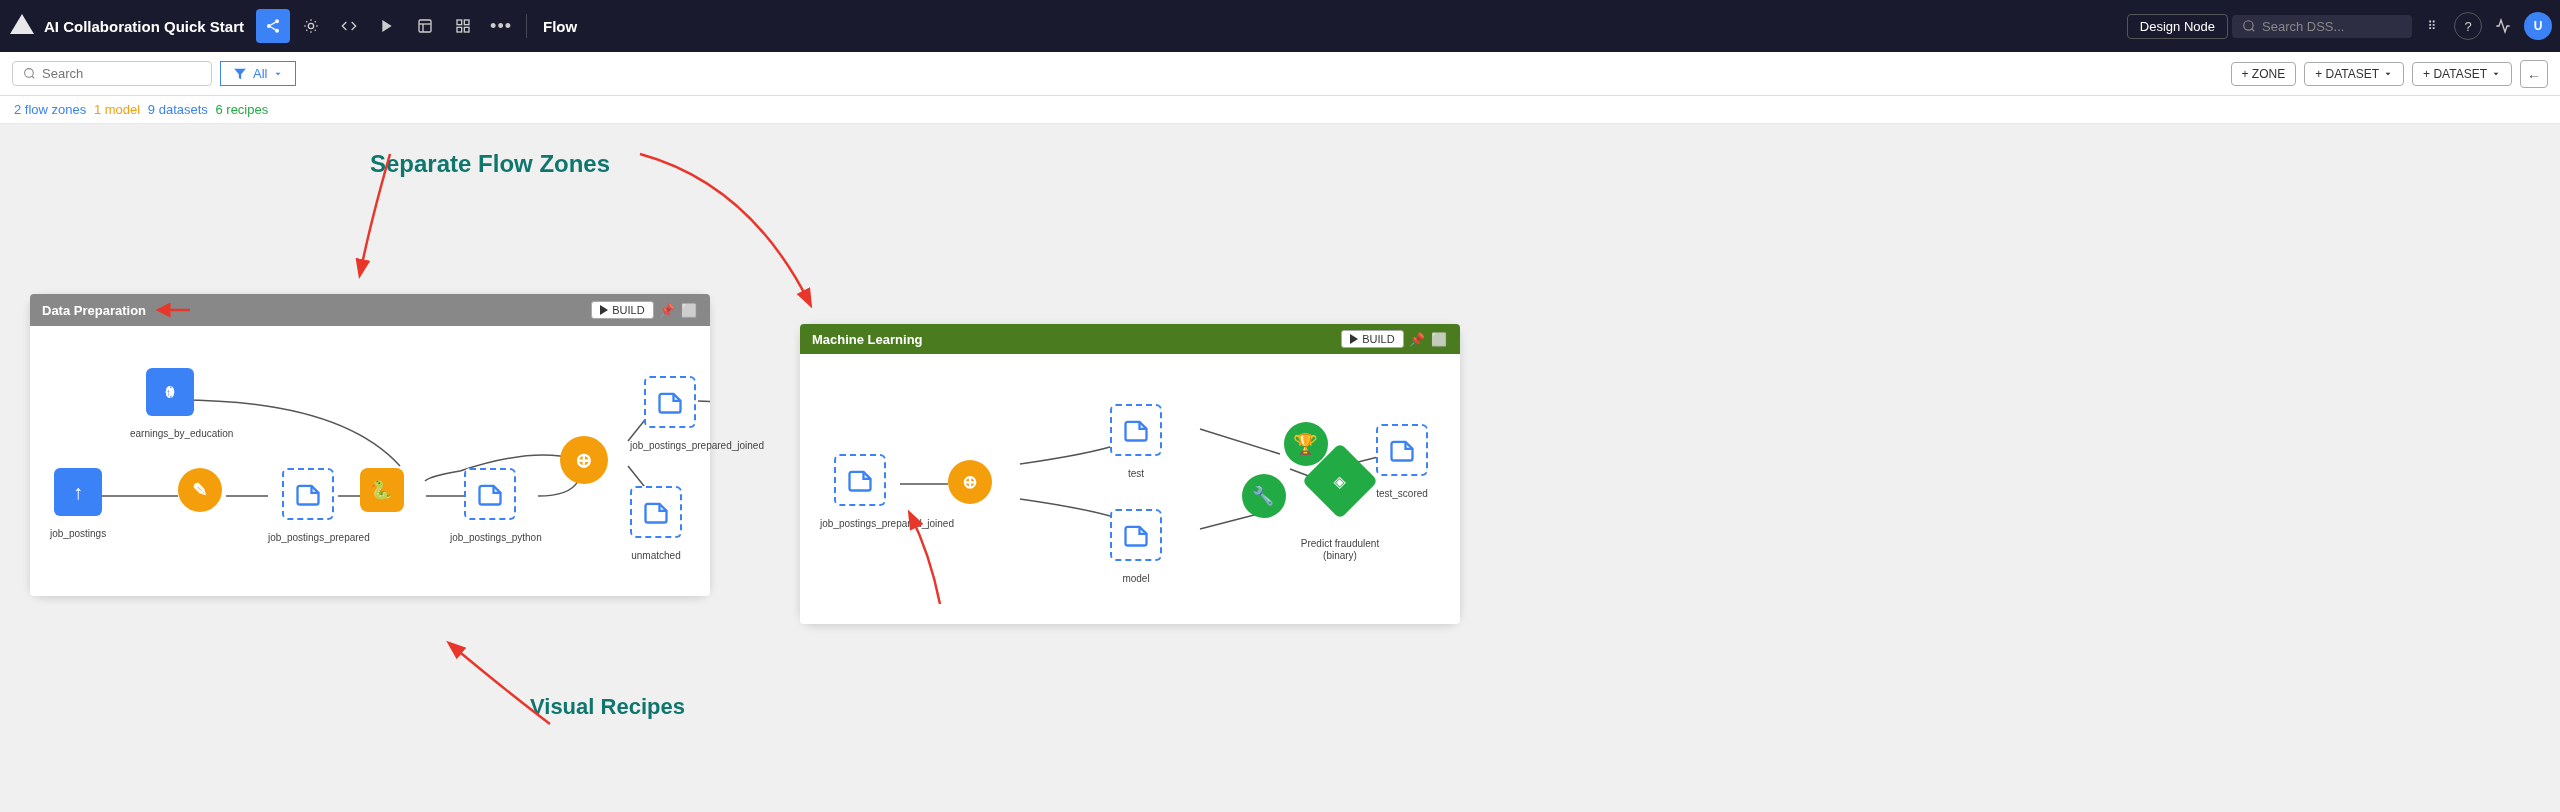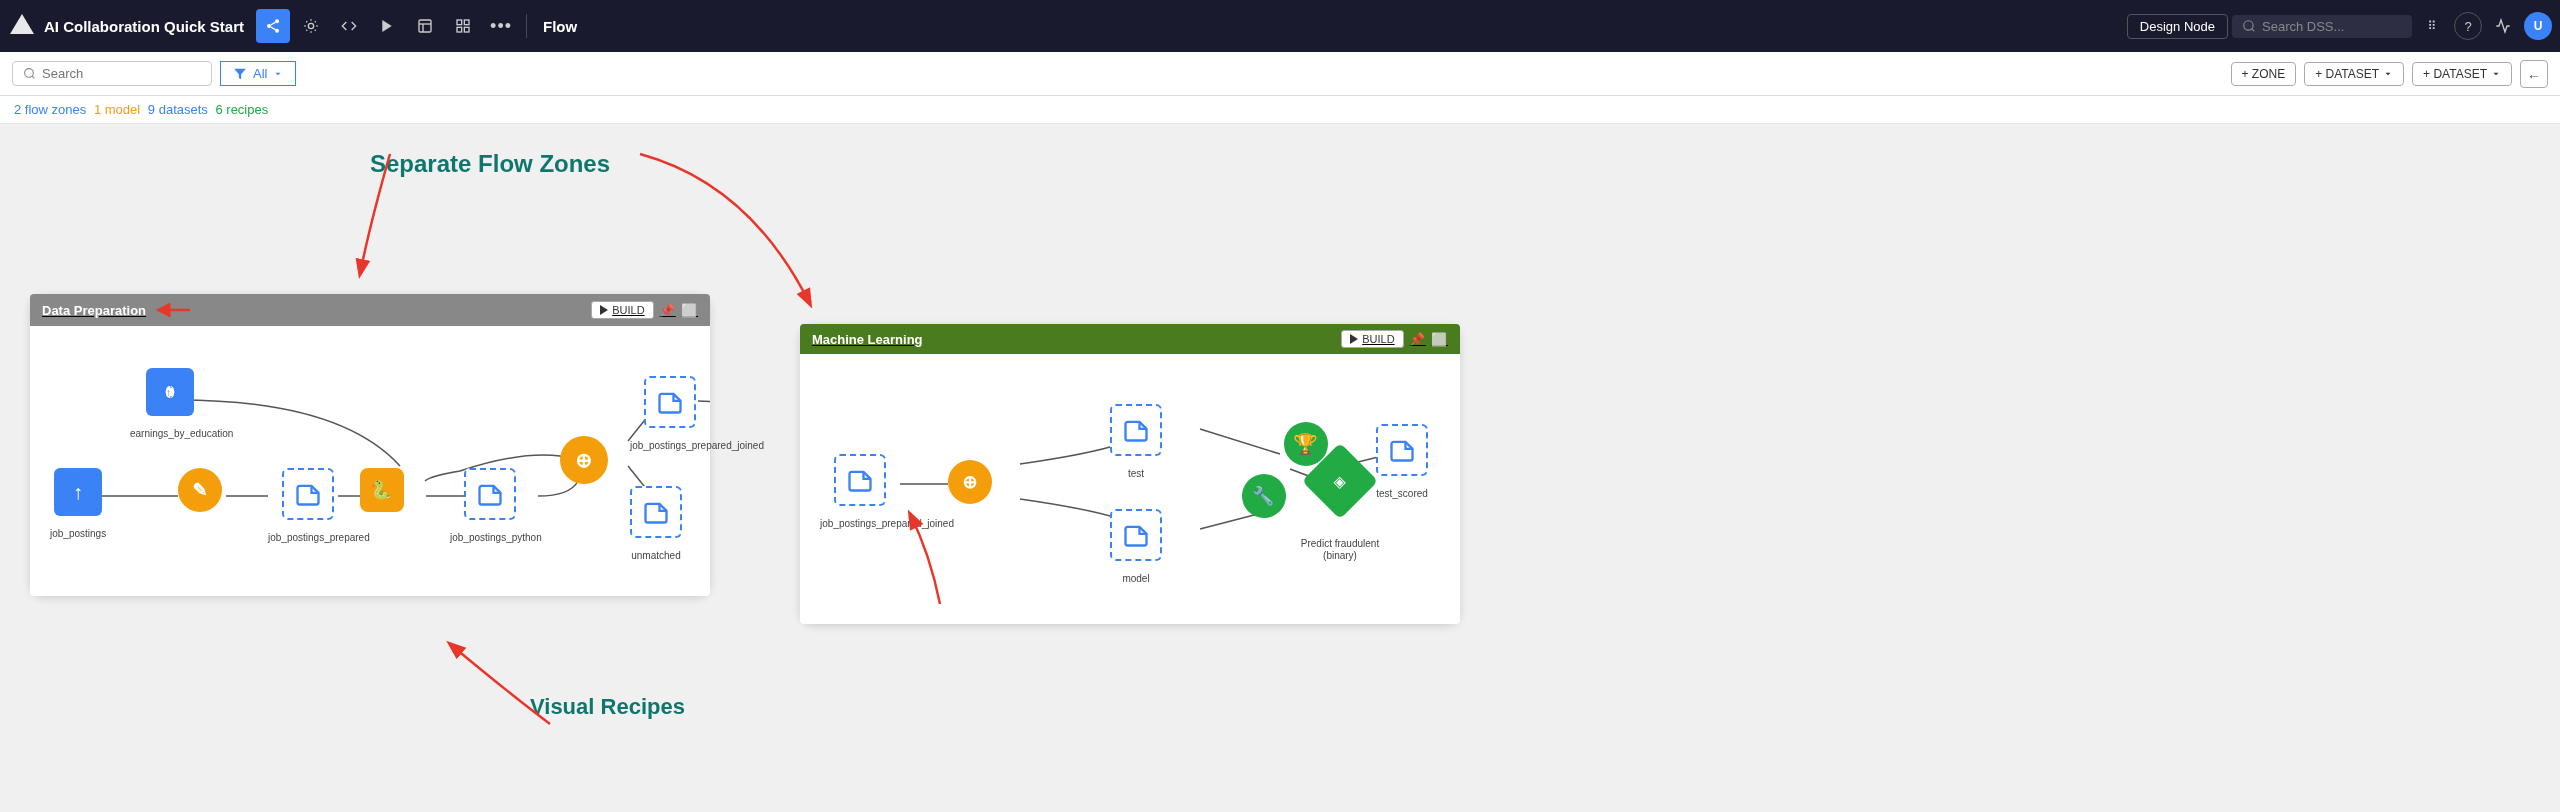--- a/index.html
+++ b/index.html
@@ -86,21 +86,20 @@
       pointer-events: none;
     }
     .annotation-arrow {
       position: absolute; pointer-events: none;
     }
 
     
     .flow-zone {
       position: absolute; border-radius: 14px; overflow: visible;
       box-shadow: 0 2px 8px rgba(0,0,0,0.15);
-      text-decoration: underline;
     }
     .zone-header {
       display: flex; align-items: center; justify-content: space-between;
       padding: 6px 12px; font-size: 13px; font-weight: 600;
       color: #fff; border-radius: 4px 4px 0 0;
     }
     .zone-header.gray { background: #888; color: #fff; }
     .zone-header.green { background: #4a7c1f; color: #fff; }
     .zone-body {
       background: #fff; border-radius: 0 0 4px 4px;

